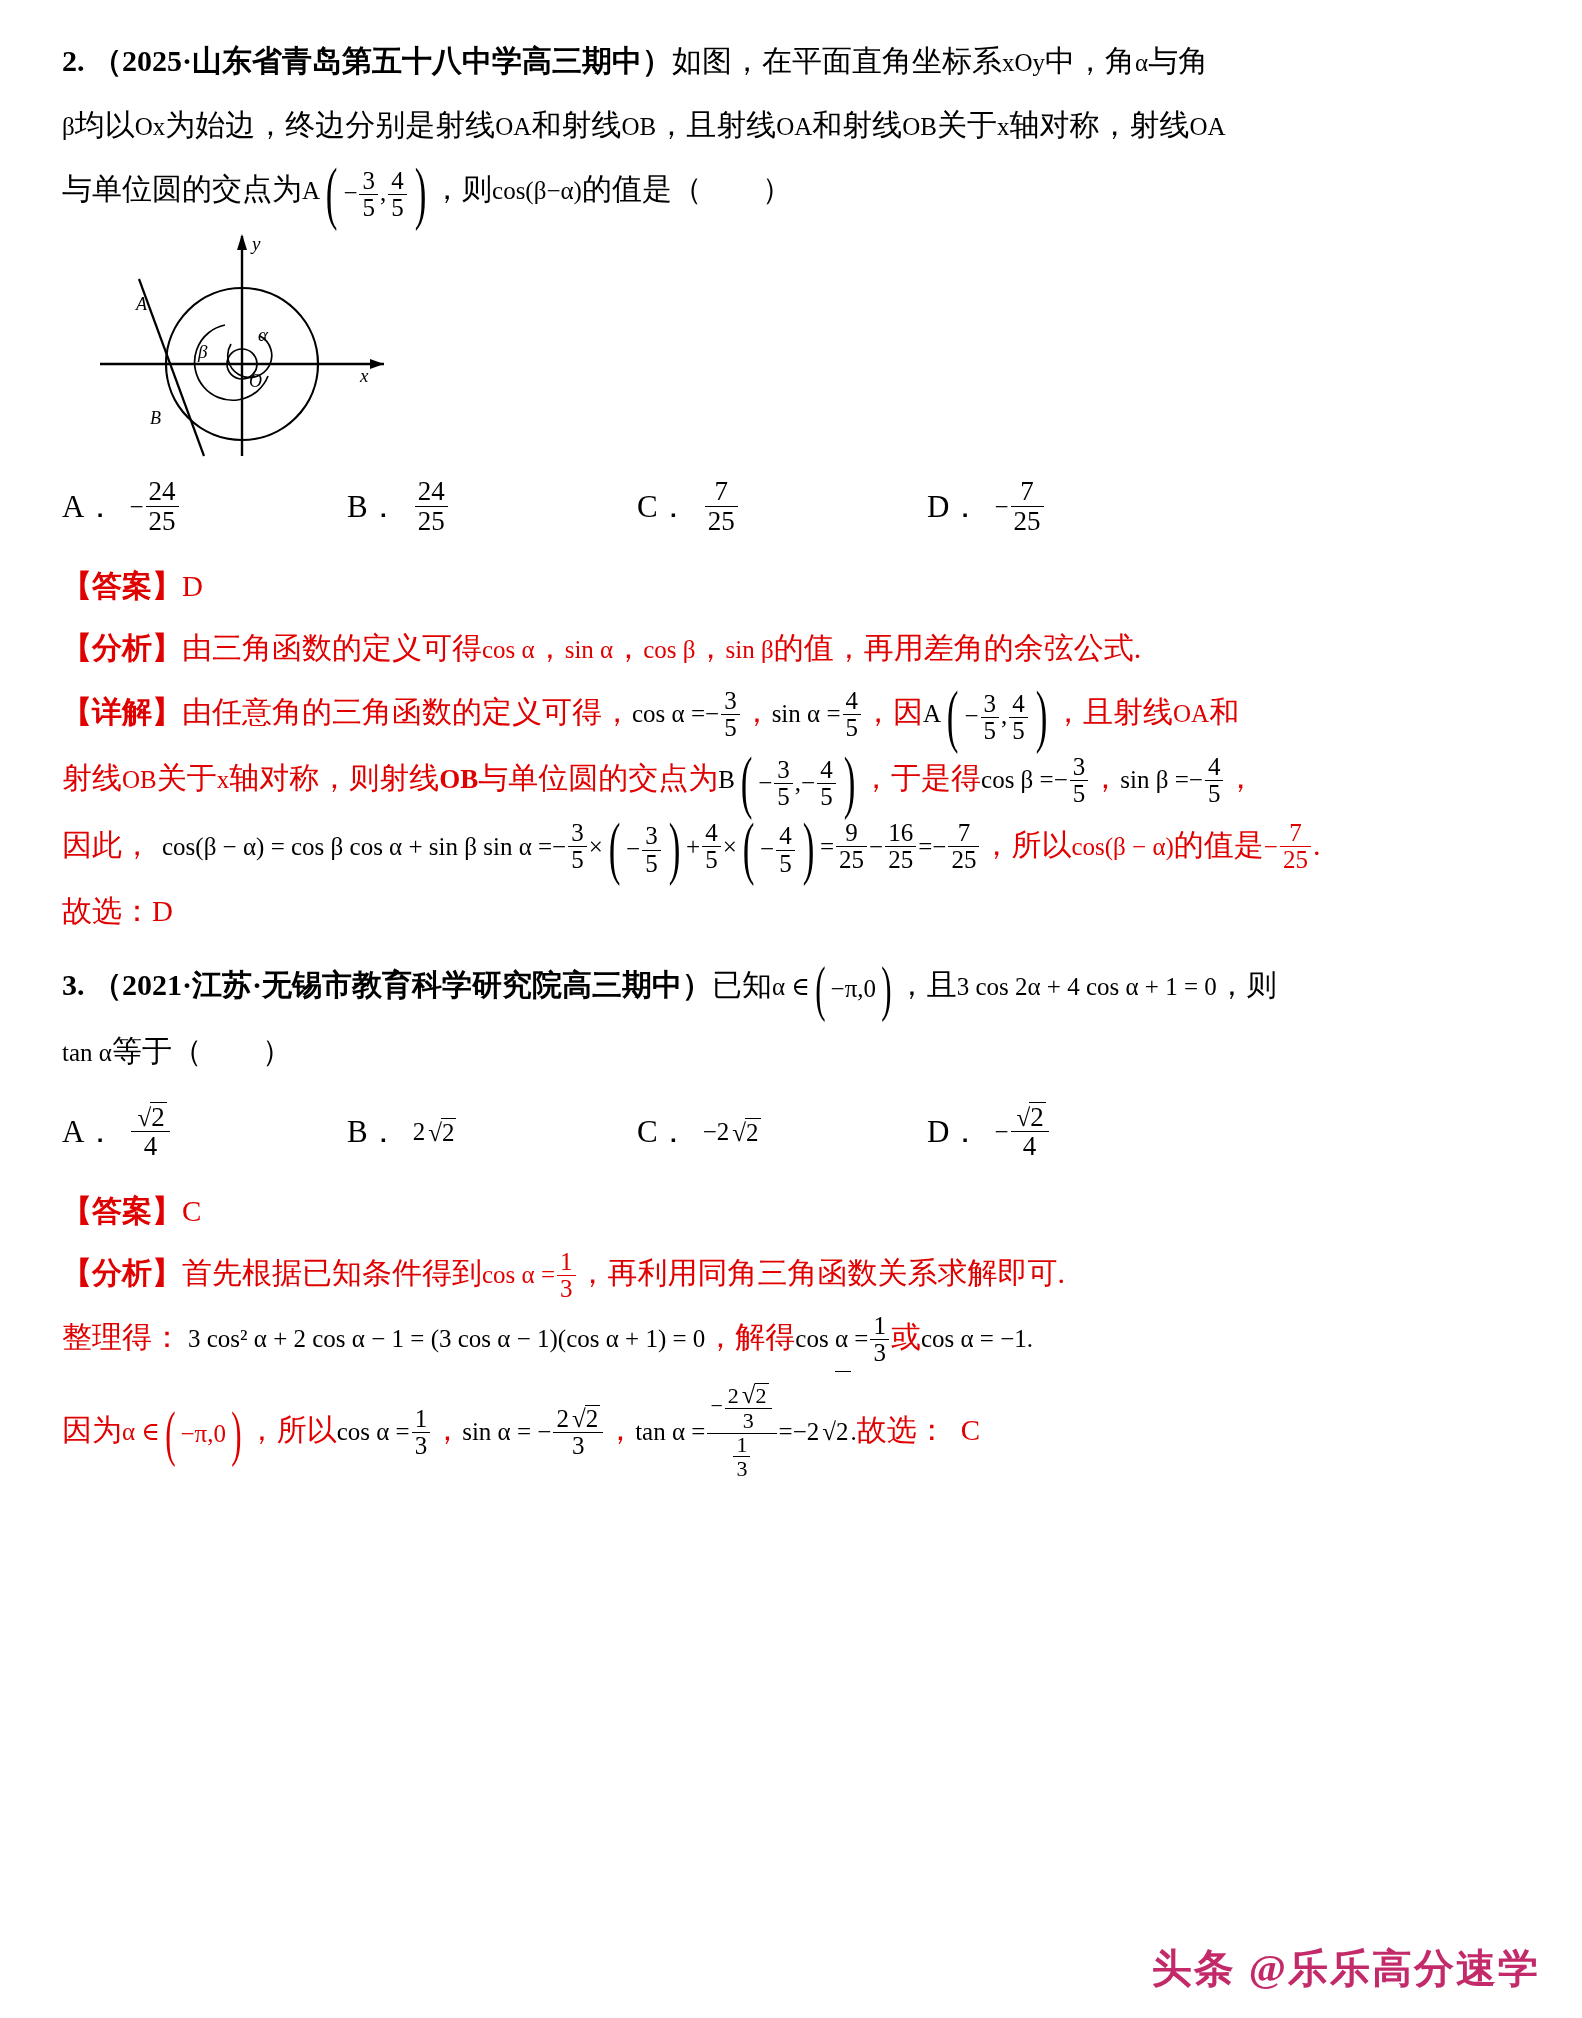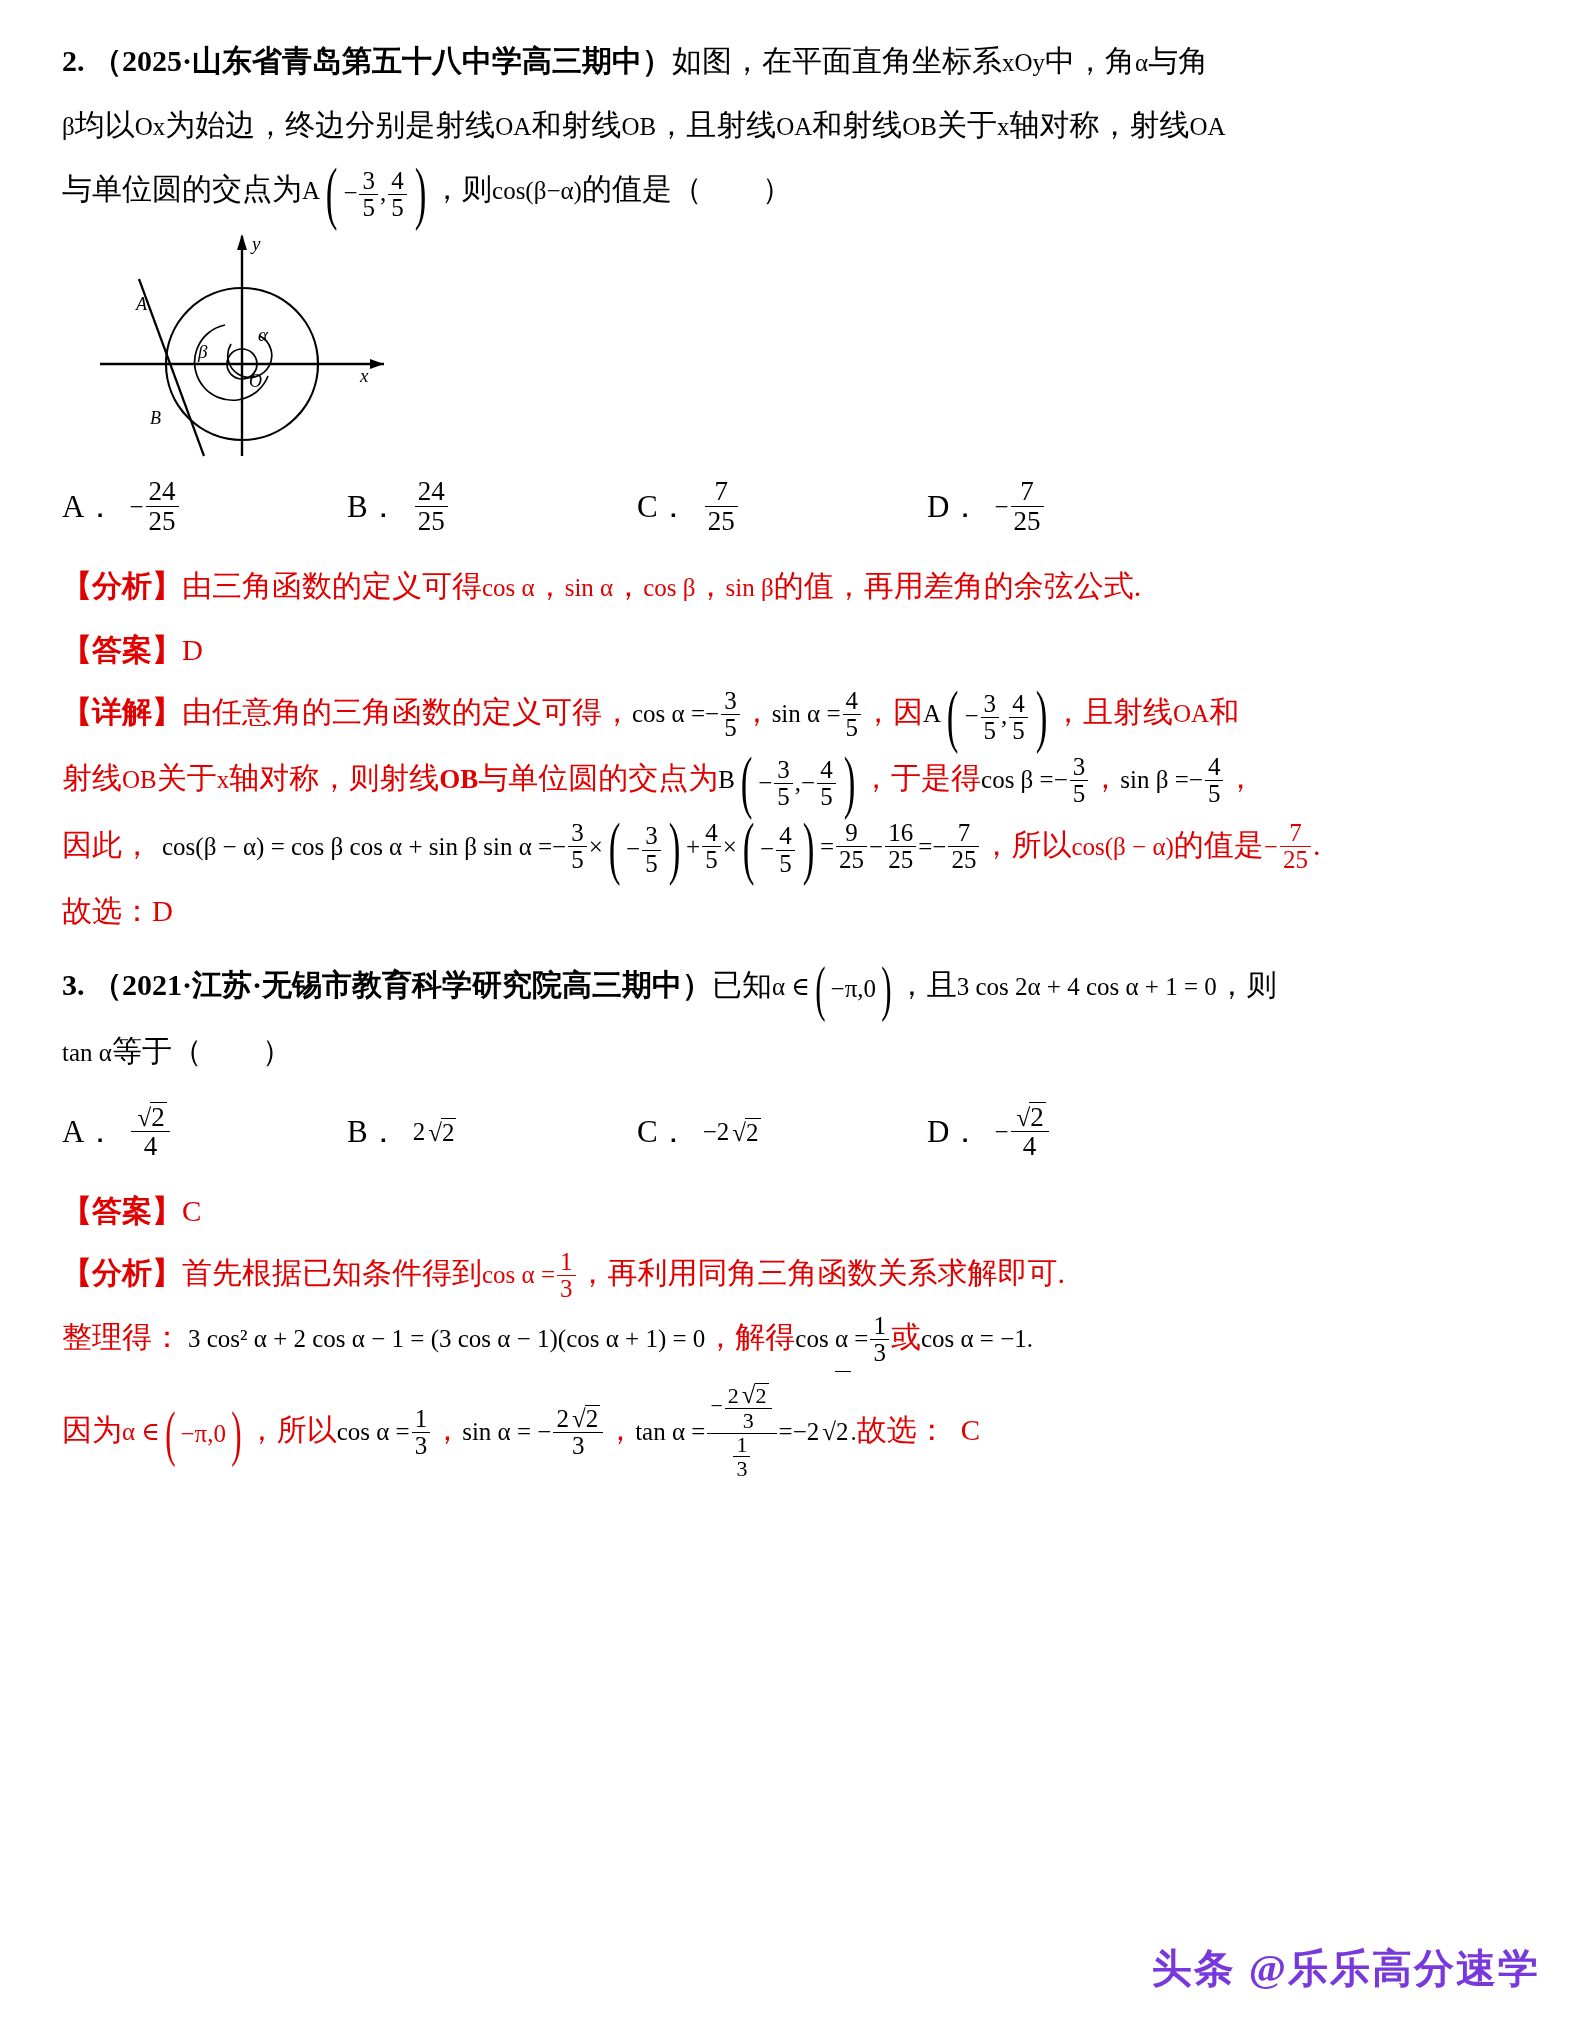--- a/index.html
+++ b/index.html
@@ -114,21 +114,21 @@
   .opt { display: flex; align-items: center; }
   .opt .lab { font-size: 31px; margin-right: 14px; }
 
   
   .watermark {
     position: absolute;
     right: 42px;
     bottom: 22px;
     font-size: 40px;
     font-weight: bold;
-    color: #6d28d9;
+    color: #be185d;
     font-family: "Liberation Sans", "DejaVu Sans", sans-serif;
     letter-spacing: 2px;
     white-space: nowrap;
     opacity: 0.92;
   }
   .wm-at { font-family: "Liberation Serif", serif; }
 </style>
 </head>
 <body>
 
@@ -208,25 +208,25 @@
         <span class="lab">D．</span>
         <span class="m">−</span>
         <span class="frac big">
               <span class="num">7</span>
               <span class="den">25</span>
             </span>
       </div>
     </div>
 
     <div class="line red">
+      <span class="bold">【答案】</span><span class="m" style="font-size:29px">D</span>
+    </div>
+
+    <div class="line red">
       <span class="bold">【分析】</span><span>由三角函数的定义可得</span><span class="m">cos α</span><span>，</span><span class="m">sin α</span><span>，</span><span class="m">cos β</span><span>，</span><span class="m">sin β</span><span>的值，再用差角的余弦公式.</span>
-    </div>
-
-    <div class="line red">
-      <span class="bold">【答案】</span><span class="m" style="font-size:29px">D</span>
     </div>
 
     <div class="line red">
       <span class="bold">【详解】</span><span>由任意角的三角函数的定义可得，</span><span class="m black">cos α =</span><span class="m black">−</span><span class="frac black"><span class="num">3</span><span class="den">5</span></span><span>，</span><span class="m black">sin α =</span><span class="frac black"><span class="num">4</span><span class="den">5</span></span><span>，因</span><span class="m black it">A</span><span class="bigparen tall black"><span class="pl">(</span><span class="inner"><span class="m">−</span><span class="frac"><span class="num">3</span><span class="den">5</span></span><span class="m">,</span><span class="frac"><span class="num">4</span><span class="den">5</span></span></span><span class="pr">)</span></span><span>，且射线</span><span class="m it">OA</span><span>和</span>
     </div>
 
     <div class="line red">
       <span>射线</span><span class="m it">OB</span><span>关于</span><span class="m it">x</span><span>轴对称，则射线</span><span class="m it bold" style="font-size:27px">OB</span><span>与单位圆的交点为</span><span class="m black it">B</span><span class="bigparen tall black"><span class="pl">(</span><span class="inner"><span class="m">−</span><span class="frac"><span class="num">3</span><span class="den">5</span></span><span class="m">,</span><span class="m">−</span><span class="frac"><span class="num">4</span><span class="den">5</span></span></span><span class="pr">)</span></span><span>，于是得</span><span class="m black">cos β =</span><span class="m black">−</span><span class="frac black"><span class="num">3</span><span class="den">5</span></span><span>，</span><span class="m black">sin β =</span><span class="m black">−</span><span class="frac black"><span class="num">4</span><span class="den">5</span></span><span>，</span>
     </div>
 

